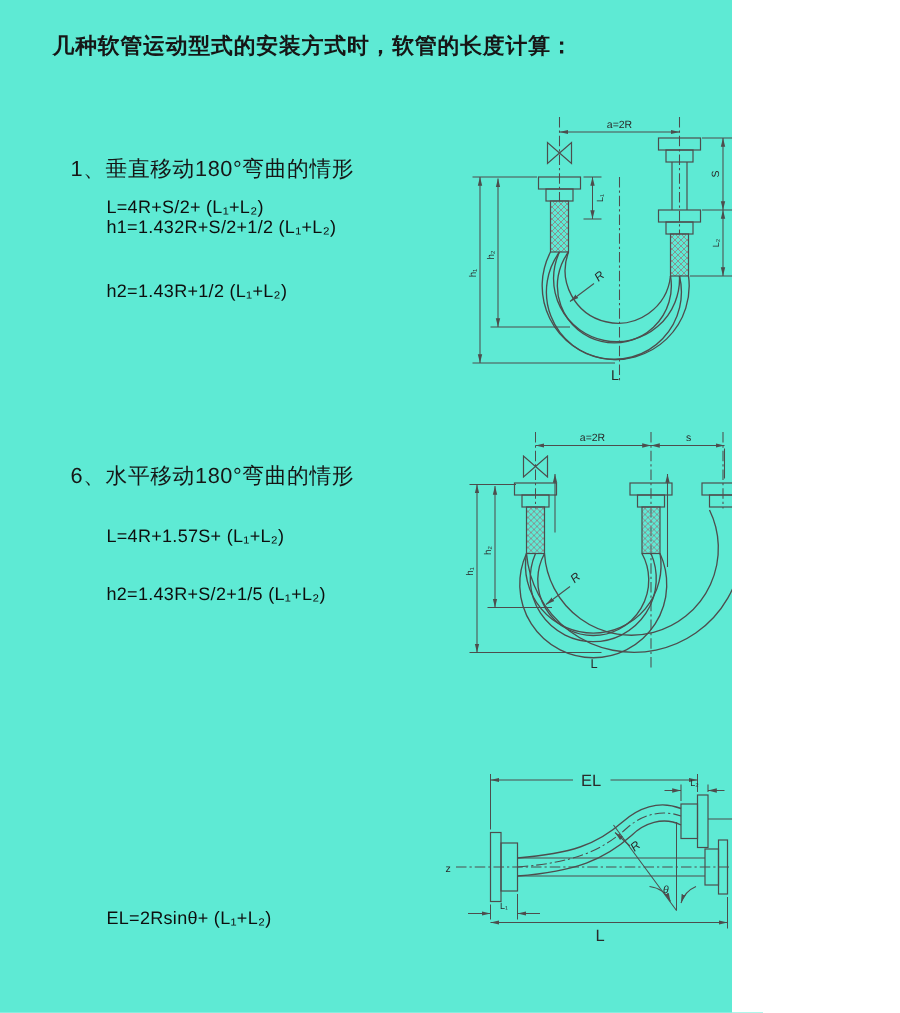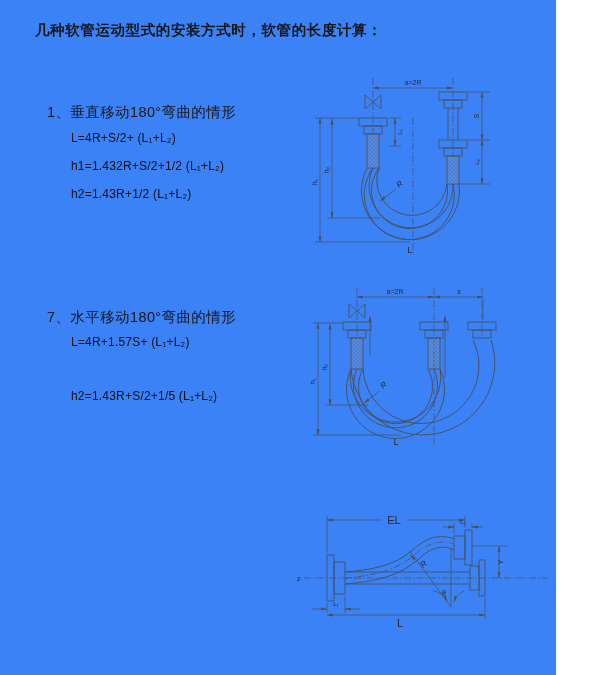--- a/index.html
+++ b/index.html
@@ -1,20 +1,20 @@
 <!DOCTYPE html>
 <html><head>
 <meta charset="utf-8">
 <style>
   * { margin:0; padding:0; box-sizing:border-box; }
   html,body { width:600px; height:675px; }
   body { background:#ffffff; }
   .page {
-    position:relative; width:556px; height:675px; overflow:hidden;
-    background:#3b82f6; color:#1c1c1c;
+    position:relative; width:488px; height:675px; overflow:hidden;
+    background:#5eead4; color:#1c1c1c;
     font-family:"Liberation Sans", sans-serif;
   }
   .doc-title {
     position:absolute; left:35px; top:21px;
     font-size:14.5px; font-weight:bold; letter-spacing:0.6px; color:#161616;
   }
   .sec-heading {
     position:absolute; left:47px;
     font-size:14.5px; font-weight:normal; letter-spacing:0.4px; color:#161616;
   }
@@ -29,27 +29,28 @@
 </style>
 </head>
 <body>
 
 <div class="page">
 
   <div class="doc-title">几种软管运动型式的安装方式时，软管的长度计算：</div>
 
   <div class="sec-heading" style="top:103px">1、垂直移动180°弯曲的情形</div>
   <div class="formula" style="top:131px">L=4R+S/2+ (L₁+L₂)</div>
-  <div class="formula" style="top:159px">h1=1.432R+S/2+1/2 (L₁+L₂)</div>
+  <div class="formula" style="top:144px">h1=1.432R+S/2+1/2 (L₁+L₂)</div>
   <div class="formula" style="top:187px">h2=1.43R+1/2 (L₁+L₂)</div>
 
-  <div class="sec-heading" style="top:308px">7、水平移动180°弯曲的情形</div>
-  <div class="formula" style="top:335px">L=4R+1.57S+ (L₁+L₂)</div>
+  <div class="sec-heading" style="top:308px">6、水平移动180°弯曲的情形</div>
+  <div class="formula" style="top:350px">L=4R+1.57S+ (L₁+L₂)</div>
   <div class="formula" style="top:389px">h2=1.43R+S/2+1/5 (L₁+L₂)</div>
 
+  <div class="formula" style="top:605px">EL=2Rsinθ+ (L₁+L₂)</div>
 
   <svg class="diagram" style="left:310px;top:72px" width="280" height="186" viewBox="0 0 280 186">
     <defs>
       <marker id="ah" viewBox="0 0 10 6" refX="9.3" refY="3" markerWidth="9" markerHeight="5.4" orient="auto-start-reverse">
         <path d="M0,0.7 L9.3,3 L0,5.3 Z" fill="#4d4d4d"></path>
       </marker>
       <pattern id="braid" width="4" height="4" patternUnits="userSpaceOnUse">
         <path d="M0,4 L4,0 M0,0 L4,4" stroke="#8a8a8a" stroke-width="0.6"></path>
       </pattern>
     </defs>

